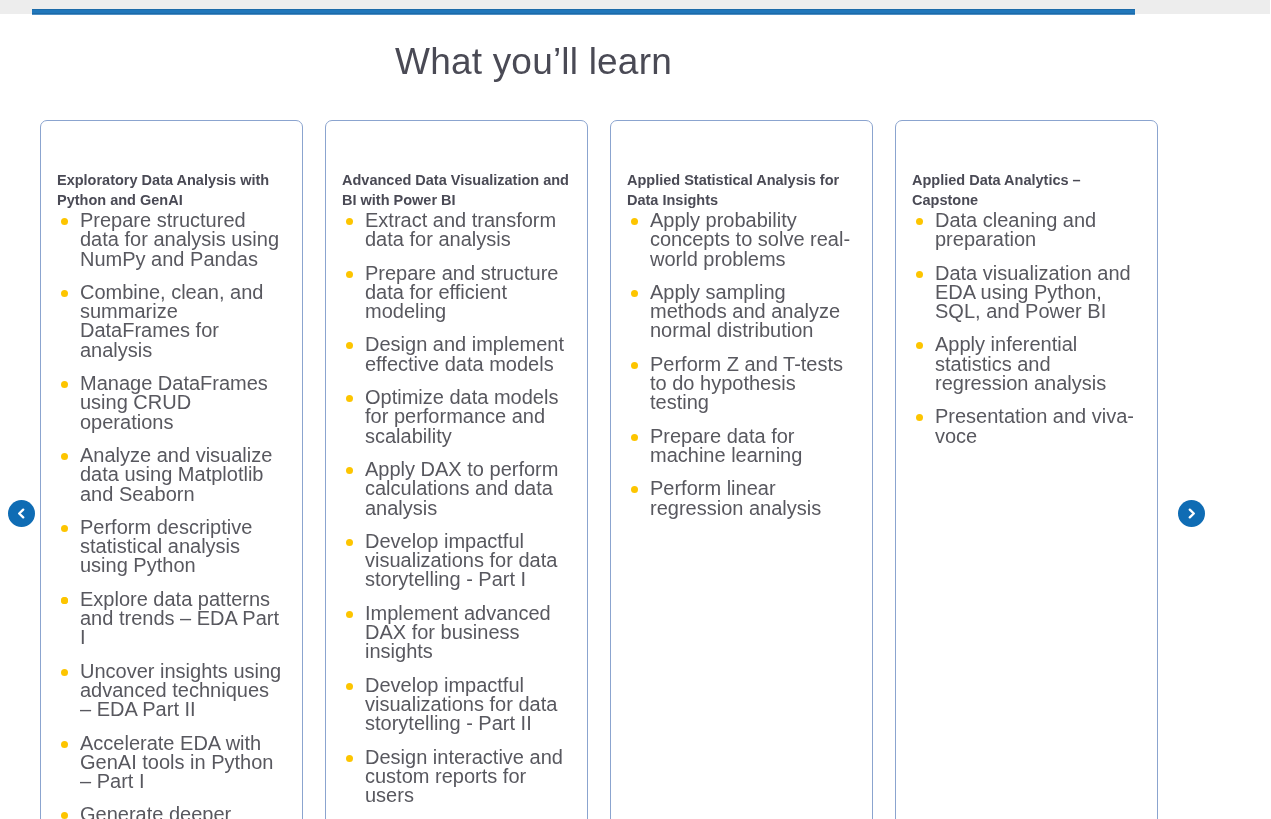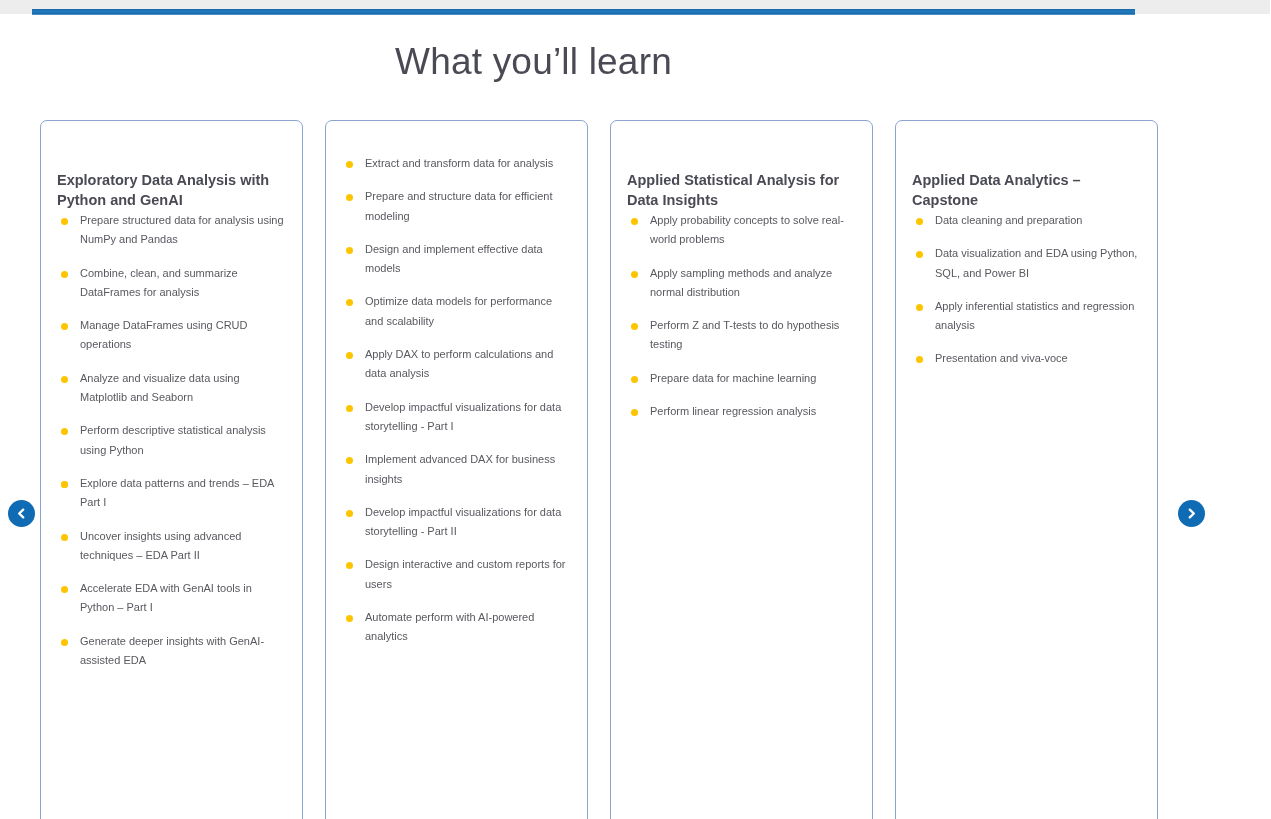--- a/index.html
+++ b/index.html
@@ -94,21 +94,21 @@
 
   .card-list {
     list-style: none;
     margin: 0;
     padding: 0;
   }
   .card-list li {
     position: relative;
     padding-left: 25px;
     margin-bottom: 14px;
-    font-size: 11px;
+    font-size: 20px;
     line-height: 19.3px;
     color: #58585f;
   }
   .card-list li:last-child {
     margin-bottom: 0;
   }
   .card-list li .bullet {
     position: absolute;
     left: 6px;
     top: 7px;
@@ -164,20 +164,21 @@
         <li><span class="bullet"></span><span>Analyze and visualize data using Matplotlib and Seaborn</span></li>
         <li><span class="bullet"></span><span>Perform descriptive statistical analysis using Python</span></li>
         <li><span class="bullet"></span></li>
         <li><span class="bullet"></span><span>Explore data patterns and trends – EDA Part I</span></li>
         <li><span class="bullet"></span><span>Uncover insights using advanced techniques – EDA Part II</span></li>
         <li><span class="bullet"></span><span>Accelerate EDA with GenAI tools in Python – Part I</span></li>
         <li><span class="bullet"></span><span>Generate deeper insights with GenAI-assisted EDA</span></li>
       </ul>
     </div>
     <div class="card">
+      <div class="card-title">Advanced Data Visualization and BI with Power BI</div>
       <ul class="card-list">
         <li><span class="bullet"></span><span>Extract and transform data for analysis</span></li>
         <li><span class="bullet"></span><span>Prepare and structure data for efficient modeling</span></li>
         <li><span class="bullet"></span><span>Design and implement effective data models</span></li>
         <li><span class="bullet"></span><span>Optimize data models for performance and scalability</span></li>
         <li><span class="bullet"></span><span>Apply DAX to perform calculations and data analysis</span></li>
         <li><span class="bullet"></span><span>Develop impactful visualizations for data storytelling - Part I</span></li>
         <li><span class="bullet"></span><span>Implement advanced DAX for business insights</span></li>
         <li><span class="bullet"></span><span>Develop impactful visualizations for data storytelling - Part II</span></li>
         <li><span class="bullet"></span><span>Design interactive and custom reports for users</span></li>

